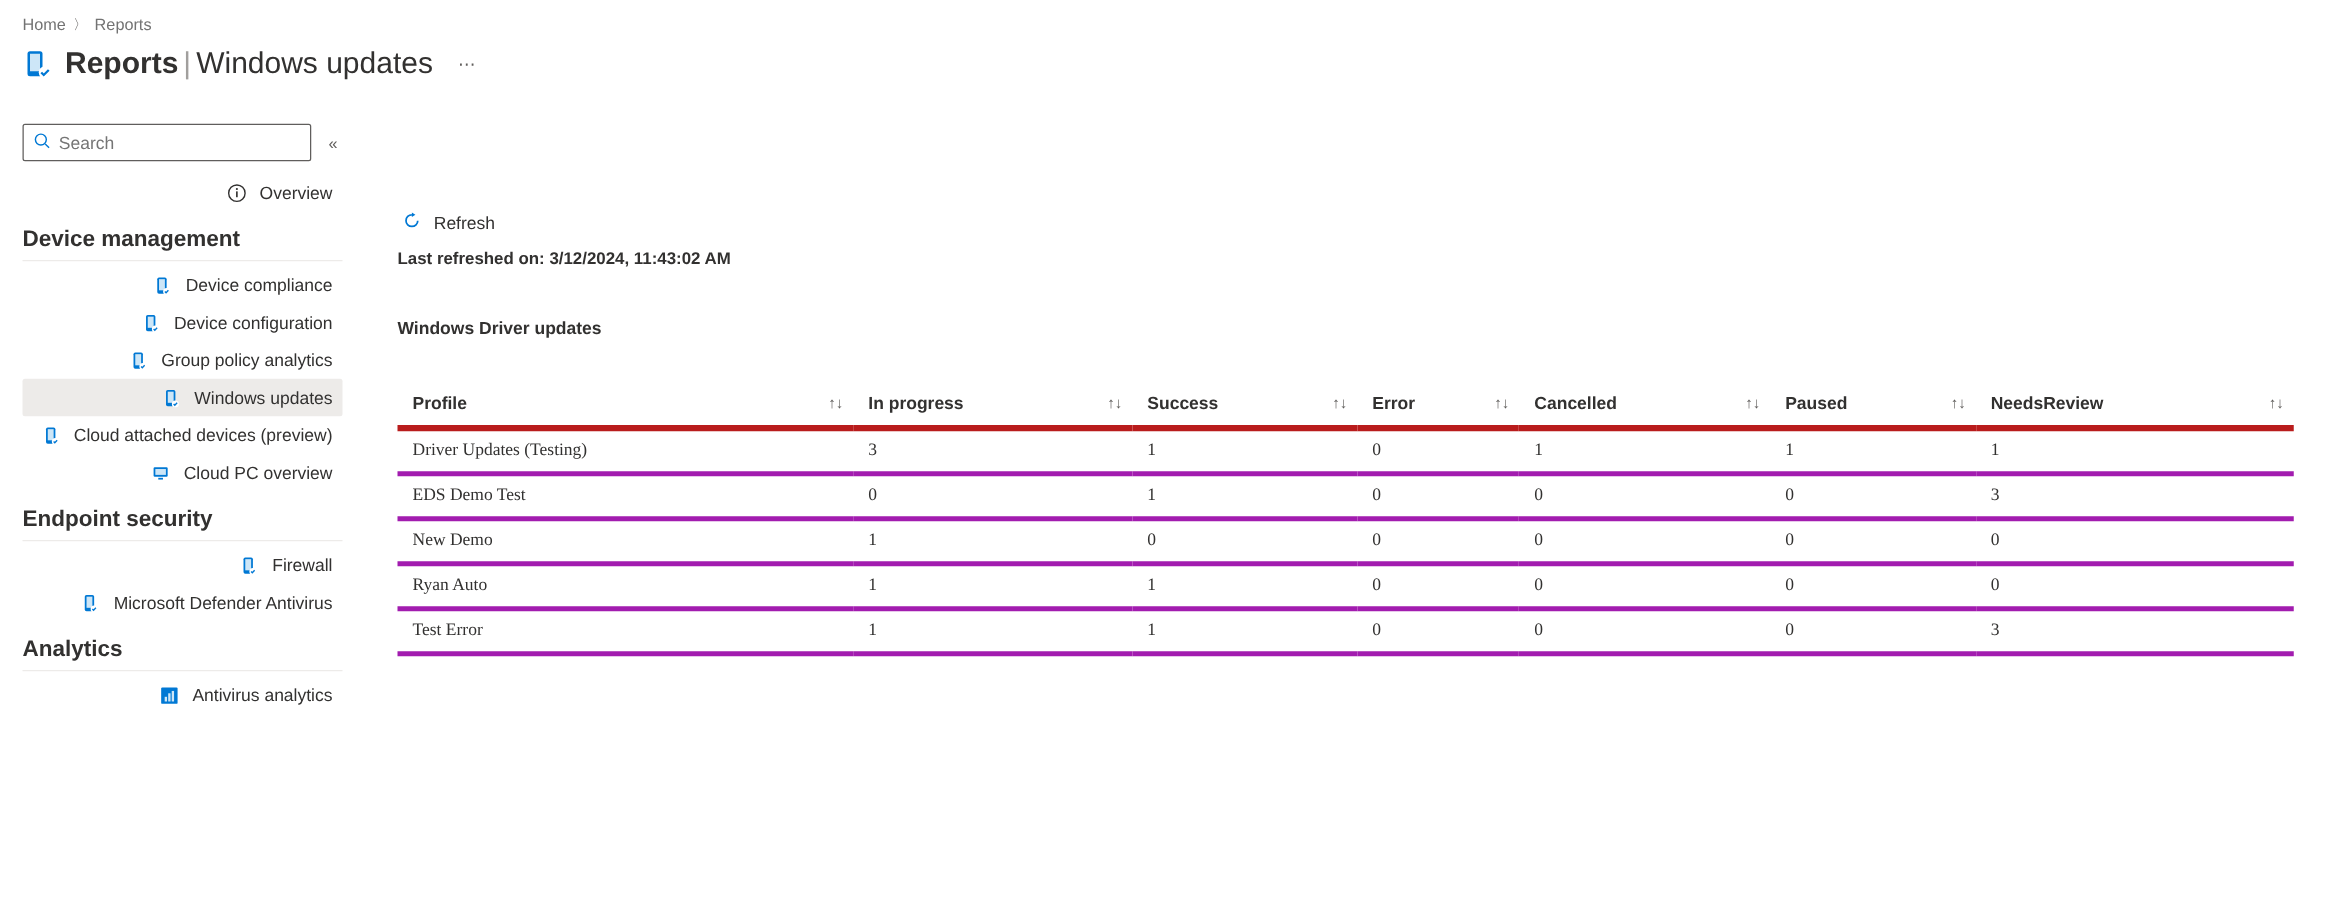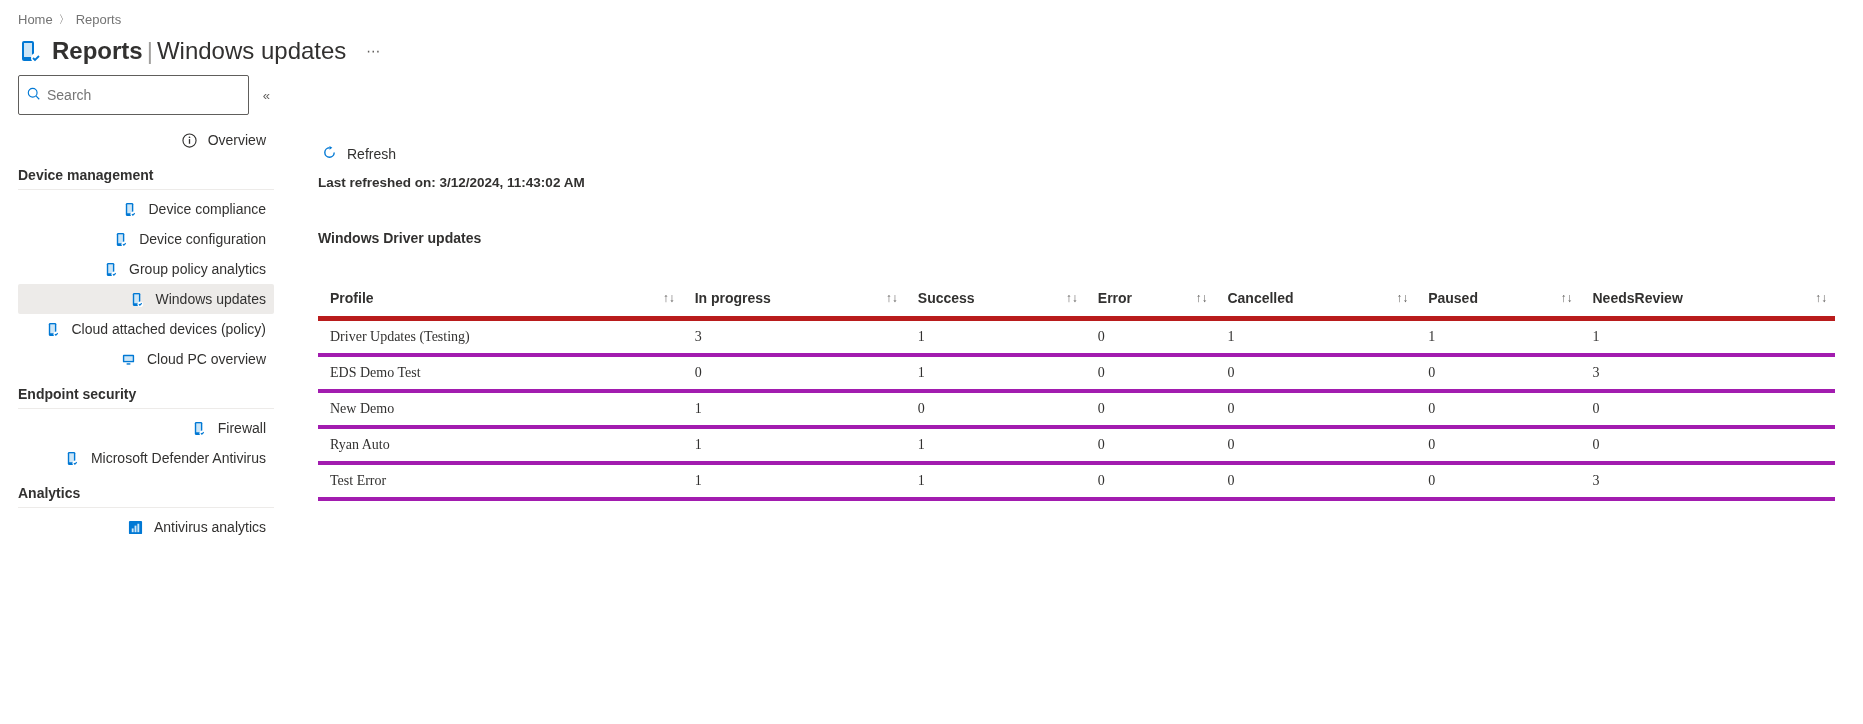--- a/index.html
+++ b/index.html
@@ -19,38 +19,38 @@
     }
     .breadcrumb a {
       color: #737373;
       text-decoration: none;
     }
     .breadcrumb .chevron { color: #605e5c; font-size: 11px; }
     .page-title-row {
       display: flex;
       align-items: center;
       gap: 10px;
-      margin-bottom: 10px;
+      margin-bottom: 34px;
     }
     .title-icon svg { display: block; }
     .page-title { font-size: 24px; font-weight: 400; }
     .page-title b { font-weight: 700; }
     .page-title .bar { color: #a19f9d; padding: 0 4px; }
     .more-dots { color: #605e5c; padding: 0 10px; cursor: pointer; }
     .body-row { display: flex; align-items: flex-start; }
     .sidebar { width: 260px; flex-shrink: 0; padding-right: 4px; }
     .search-row { display: flex; align-items: center; gap: 10px; margin-bottom: 10px; }
     .search-box {
       flex: 1;
       display: flex;
       align-items: center;
       border: 1px solid #605e5c;
       border-radius: 2px;
       padding: 4px 8px;
-      height: 40px;
+      height: 30px;
     }
     .search-box input {
       border: none;
       outline: none;
       font-size: 14px;
       flex: 1;
       background: transparent;
     }
     .search-box .mag { color: #0078d4; margin-right: 6px; }
     .collapse-btn { color: #605e5c; font-size: 13px; cursor: pointer; padding: 4px; }
@@ -60,21 +60,21 @@
       gap: 10px;
       padding: 7px 8px;
       cursor: pointer;
       border-radius: 2px;
       justify-content: flex-end;
     }
     .nav-item.active { background: #edebe9; }
     .nav-icon { width: 16px; height: 16px; flex-shrink: 0; display: inline-flex; align-items: center; justify-content: center; }
     .section-header {
       font-weight: 600;
-      font-size: 14px;
+      font-size: 18px;
       padding: 12px 0 6px 0;
       border-bottom: 1px solid #edebe9;
       margin-bottom: 4px;
     }
     .main { flex: 1; padding: 0 10px 0 40px; }
     .refresh-btn {
       display: inline-flex;
       align-items: center;
       gap: 10px;
       color: #323130;
@@ -210,21 +210,21 @@
         </div>
         <div class="nav-item">
           <span class="nav-icon">
             <svg width="15" height="15" viewBox="0 0 16 16">
               <rect x="3" y="1" width="8" height="14" rx="1.5" fill="#0078d4"></rect>
               <rect x="4.5" y="2.5" width="5" height="9.5" fill="#cde6f7"></rect>
               <circle cx="11" cy="13" r="3" fill="#fff"></circle>
               <path d="M9.5 13 l1 1 l2-2" stroke="#0078d4" stroke-width="1.2" fill="none"></path>
             </svg>
           </span>
-          <span>Cloud attached devices (policy)</span>
+          <span>Cloud attached devices (preview)</span>
         </div>
         <div class="nav-item">
           <span class="nav-icon">
             <svg width="15" height="15" viewBox="0 0 16 16">
               <rect x="2" y="3" width="12" height="8" rx="1" fill="#0078d4"></rect>
               <rect x="3.5" y="4.5" width="9" height="5" fill="#cde6f7"></rect>
               <rect x="6" y="12" width="4" height="1.5" fill="#0078d4"></rect>
             </svg>
           </span>
           <span>Cloud PC overview</span>

